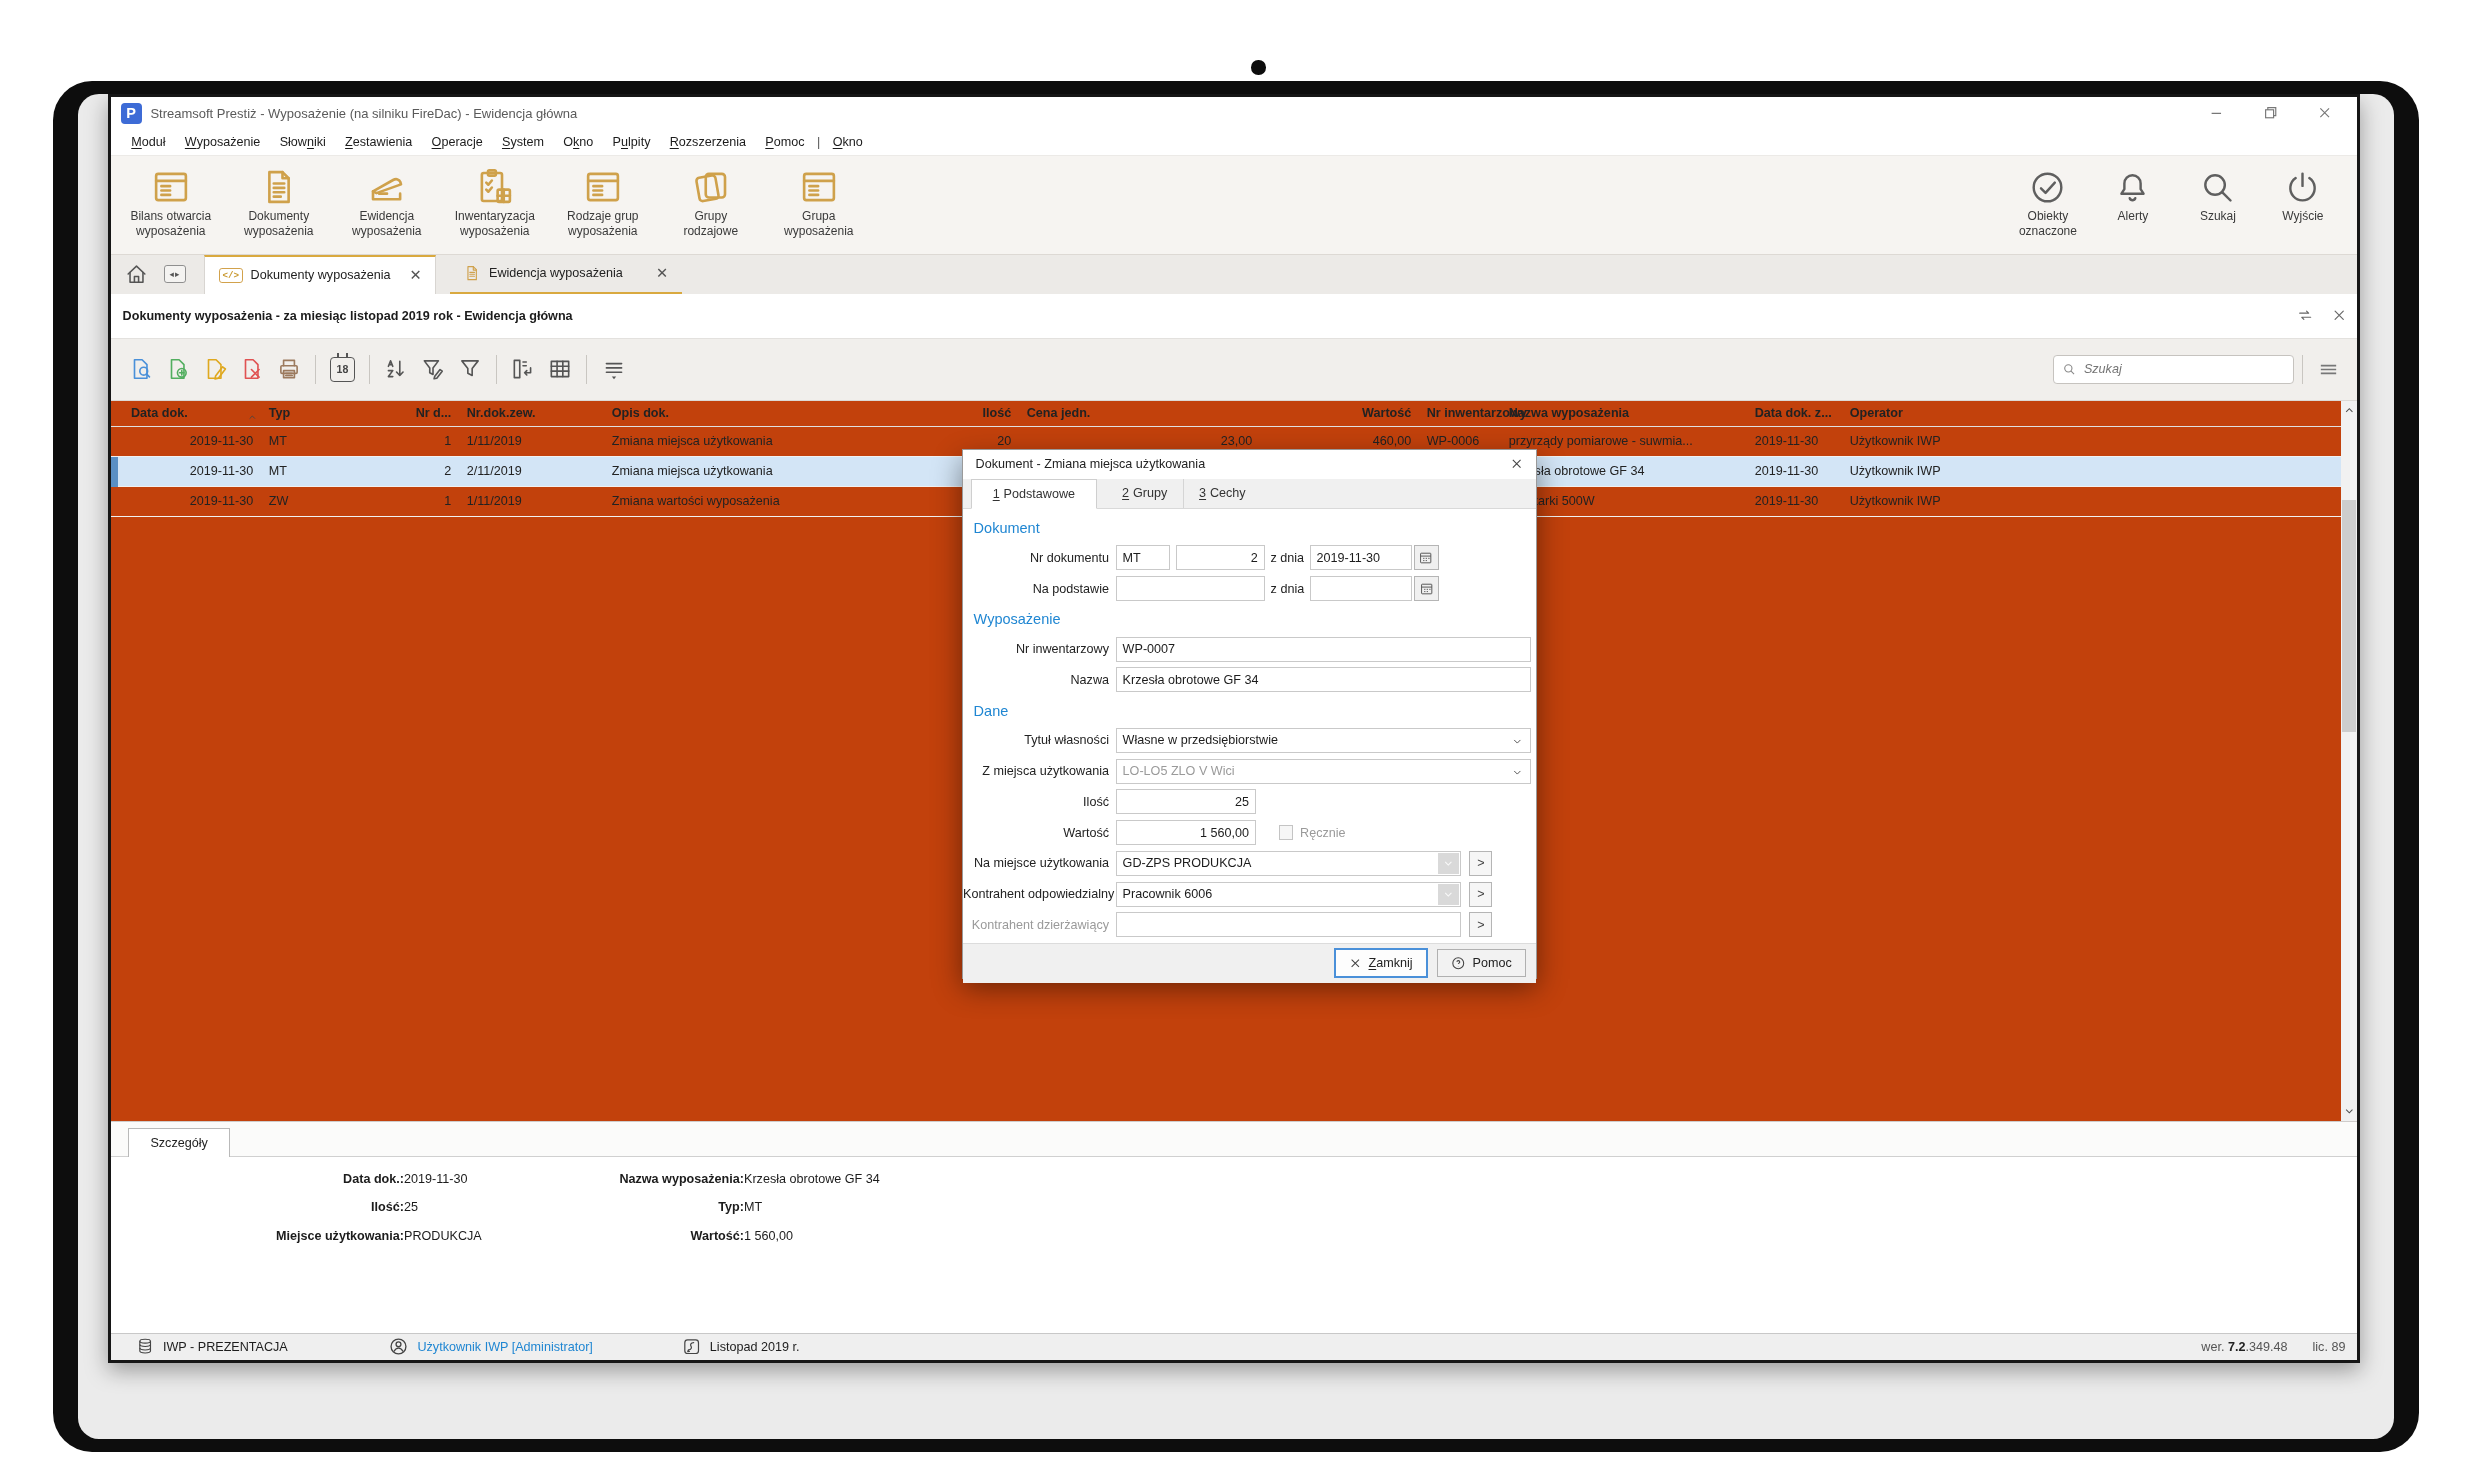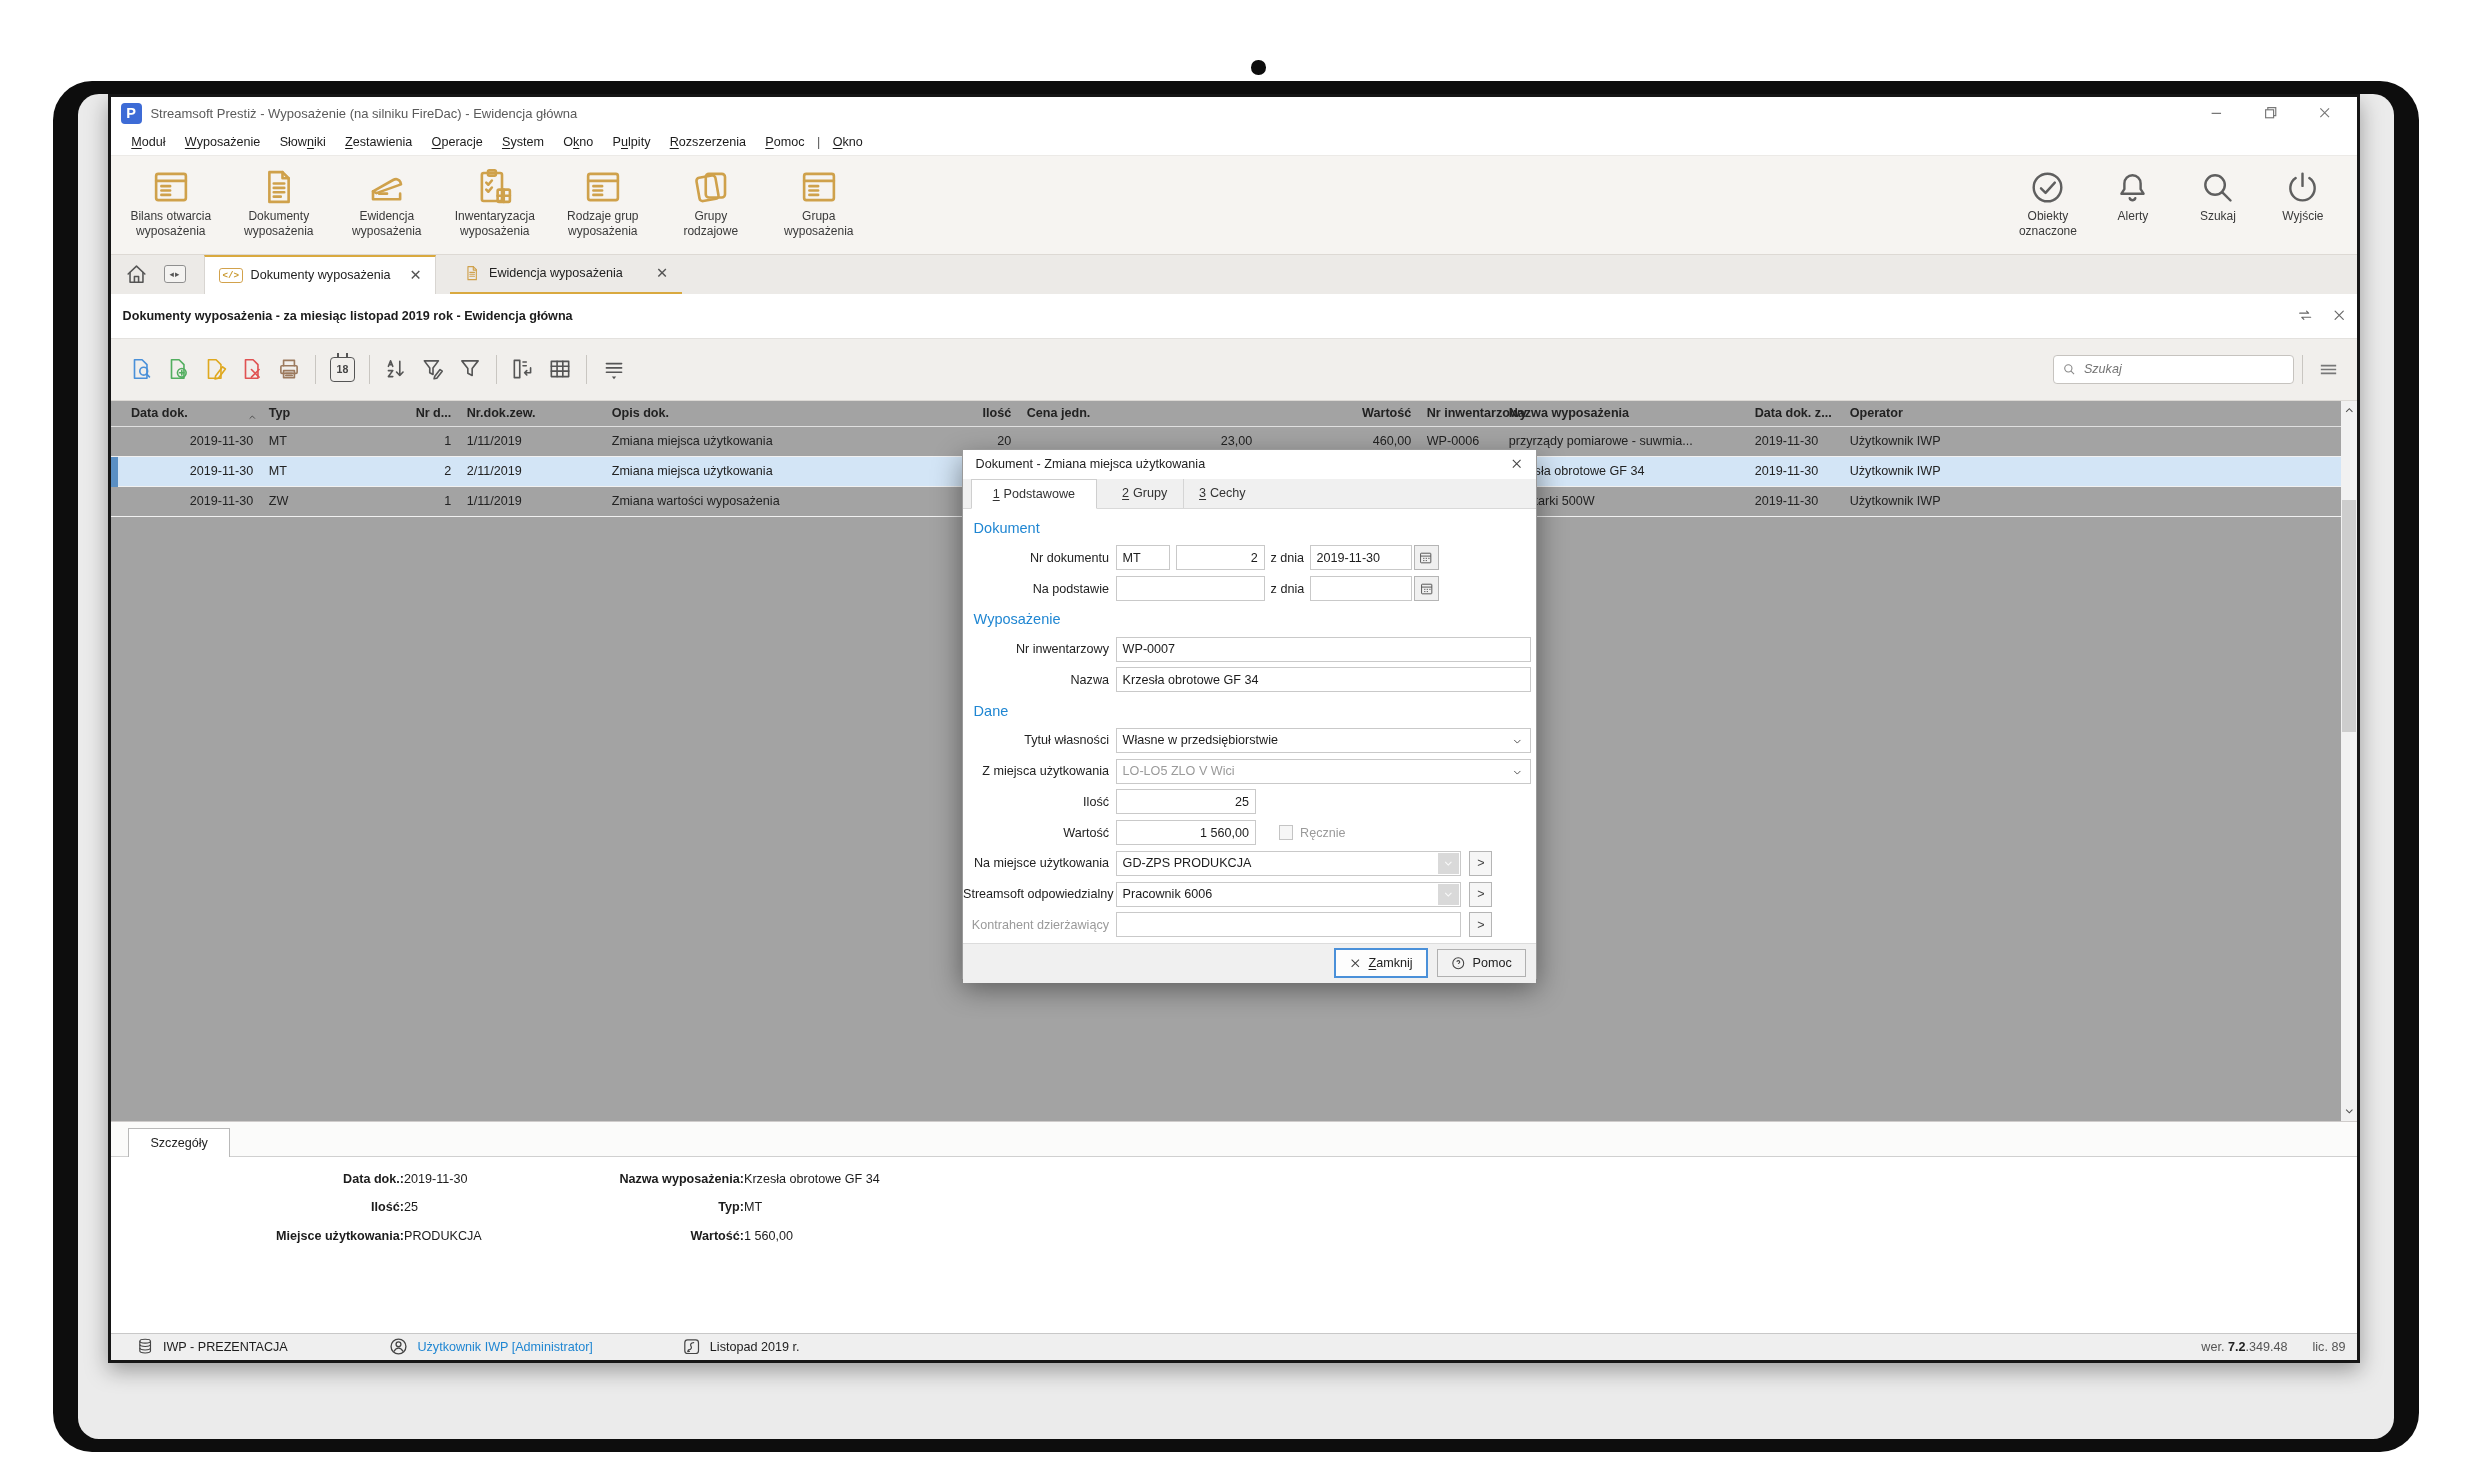--- a/index.html
+++ b/index.html
@@ -60,21 +60,21 @@
     align-items:center;justify-content:center;font-size:10.6px;color:#444;font-weight:bold;}
   .cal i{position:absolute;top:-4.8px;width:1.9px;height:4.8px;background:#555;}
   .cal i:first-child{left:5.8px;} .cal i:nth-child(2){right:5.8px;}
   .toolbar .spacer{flex:1;}
   .searchbox{width:241px;height:29px;background:#fff;border:1px solid #c6c3bf;border-radius:3.9px;
     display:flex;align-items:center;padding:0 7.7px;gap:5.8px;}
   .searchbox input{border:none;outline:none;flex:1;font-size:12.6px;font-style:italic;color:#444;
     font-family:"Liberation Sans",sans-serif;background:transparent;}
   .searchbox svg{color:#888;}
   
-  .grid-wrap{position:relative;flex:1;overflow:hidden;background:#a3a3a3;}
+  .grid-wrap{position:relative;flex:1;overflow:hidden;background:#c2410c;}
   .grid-inner{position:absolute;left:0;top:0;right:16.4px;bottom:0;}
   .grow{display:grid;align-items:center;}
   .ghead{height:26px;border-bottom:1px solid #e0e0e0;font-weight:bold;font-size:12.6px;color:#111;}
   .gcell{padding:0 7.7px;white-space:nowrap;overflow:hidden;font-size:12.6px;color:#222;position:relative;}
   .ghead .gcell{overflow:visible;}
   .gc-l{text-align:left;} .gc-r{text-align:right;}
   .gh0{padding-left:20px;}
   .sortmark{position:absolute;right:3.9px;top:5.8px;color:#444;}
   .drow{height:30px;border-bottom:1px solid #f1f1f1;cursor:pointer;}
   .drow.selected{background:#d3e5f6;}
@@ -685,21 +685,21 @@
           <span>GD-ZPS  PRODUKCJA</span>
           <span class="combo-btn">
                   <svg width="10.6" height="10.6" viewBox="0 0 24 24" fill="none" stroke="currentColor" stroke-width="2.4">
                     <path d="M5 9l7 7 7-7"></path>
                   </svg>
                 </span>
         </div>
         <span class="morebtn">&gt;</span>
       </div>
       <div class="frow">
-        <span class="flabel">Streamsoft odpowiedzialny</span>
+        <span class="flabel">Kontrahent odpowiedzialny</span>
         <div class="fin combo" style="width:345px;">
           <span>Pracownik 6006</span>
           <span class="combo-btn">
                   <svg width="10.6" height="10.6" viewBox="0 0 24 24" fill="none" stroke="currentColor" stroke-width="2.4">
                     <path d="M5 9l7 7 7-7"></path>
                   </svg>
                 </span>
         </div>
         <span class="morebtn">&gt;</span>
       </div>

